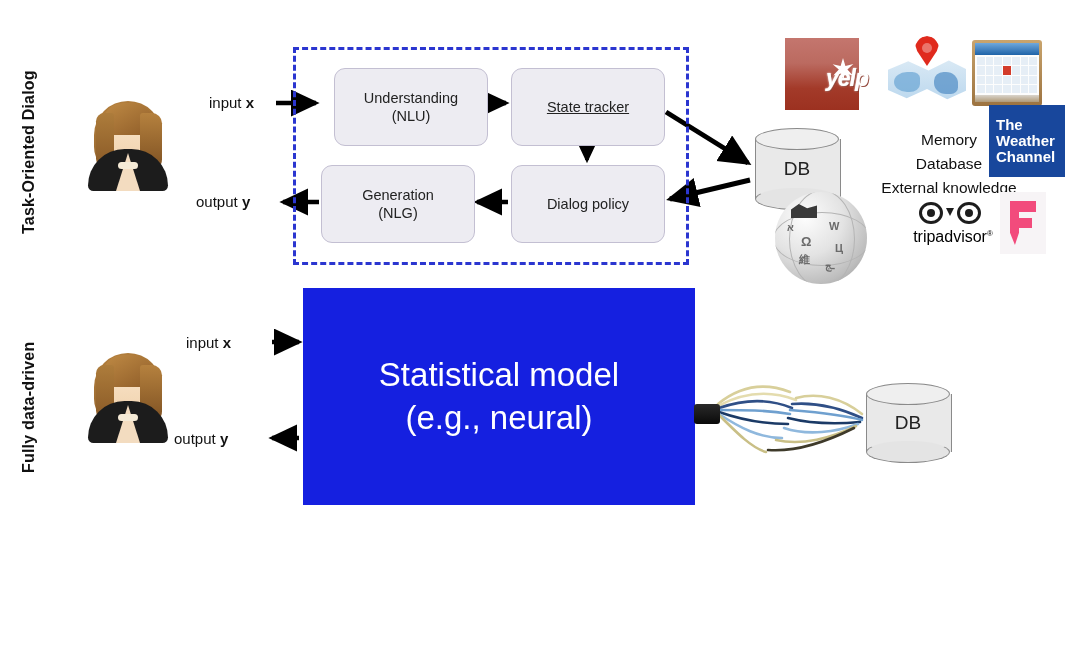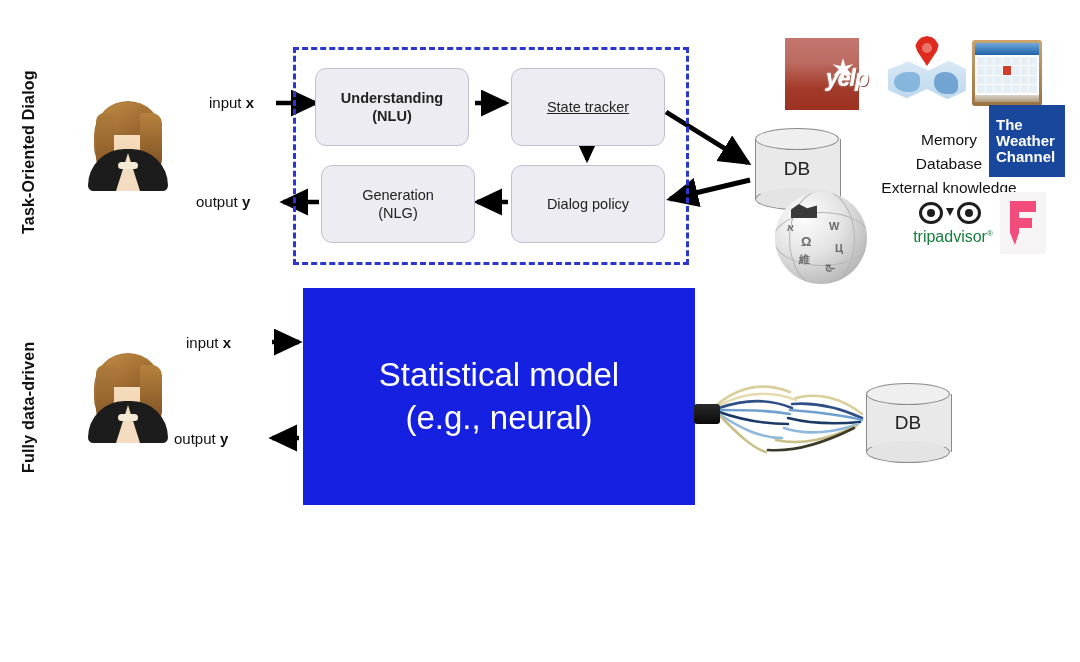--- a/index.html
+++ b/index.html
@@ -46,21 +46,21 @@
 
   
   #dashed-box{position:absolute;left:293px;top:47px;width:396px;height:218px;
               border:3px dashed #2b36d0;box-sizing:border-box;background:transparent;}
 
   
   .modbox{position:absolute;background:#edecf2;border:1px solid #c3bfd2;
           border-radius:11px;display:flex;align-items:center;justify-content:center;
           text-align:center;font-size:14.5px;color:#222;line-height:1.25;
           box-shadow:0 0 0 0 rgba(0,0,0,0);}
-  #box-nlu{left:315px;top:68px;width:152px;height:76px;font-weight:bold;}
+  #box-nlu{left:334px;top:68px;width:152px;height:76px;}
   #box-st{left:511px;top:68px;width:152px;height:76px;text-decoration:underline;}
   #box-nlg{left:321px;top:165px;width:152px;height:76px;}
   #box-dp{left:511px;top:165px;width:152px;height:76px;}
 
   
   .db{position:absolute;}
   .db .body{position:absolute;left:0;top:11px;width:100%;height:calc(100% - 22px);
             background:#e9e9e9;border-left:1px solid #8a8a8a;border-right:1px solid #8a8a8a;}
   .db .top{position:absolute;left:0;top:0;width:100%;height:22px;background:#efefef;
            border:1px solid #8a8a8a;border-radius:50%;box-sizing:border-box;}
@@ -136,21 +136,21 @@
   #tripadvisor .eye{position:absolute;top:2px;width:24px;height:22px;
         border:3px solid #1d1d1d;border-radius:50%;background:#fff;box-sizing:border-box;}
   #tripadvisor .eye.l{left:0;} #tripadvisor .eye.r{right:0;}
   #tripadvisor .pupil{position:absolute;left:50%;top:50%;width:8px;height:8px;
         margin:-4px 0 0 -4px;background:#1d1d1d;border-radius:50%;}
   #tripadvisor .beak{position:absolute;left:27px;top:8px;width:8px;height:8px;
         background:#1d1d1d;clip-path:polygon(50% 100%,0 0,100% 0);}
   #tripadvisor .brow{position:absolute;left:4px;top:-3px;width:54px;height:9px;
         background:#d3b56a;border-radius:28px 28px 0 0;z-index:-1;}
   #tripadvisor .name{position:absolute;left:0;top:28px;width:104px;text-align:center;
-        font-size:16px;color:#15803d;}
+        font-size:16px;color:#000000;}
   #tripadvisor .name sup{font-size:8px;}
 
   #foursquare{left:1000px;top:192px;width:46px;height:62px;background:#f7f4f6;
         display:flex;align-items:center;justify-content:center;}
   #foursquare .f{width:26px;height:44px;position:relative;}
   #foursquare .f .s1{position:absolute;left:0;top:0;width:26px;height:11px;background:#f24b7c;}
   #foursquare .f .s2{position:absolute;left:0;top:0;width:9px;height:44px;background:#f24b7c;
         clip-path:polygon(0 0,100% 0,100% 72%,55% 100%,0 72%);}
   #foursquare .f .s3{position:absolute;left:0;top:17px;width:22px;height:10px;background:#f24b7c;}
 

